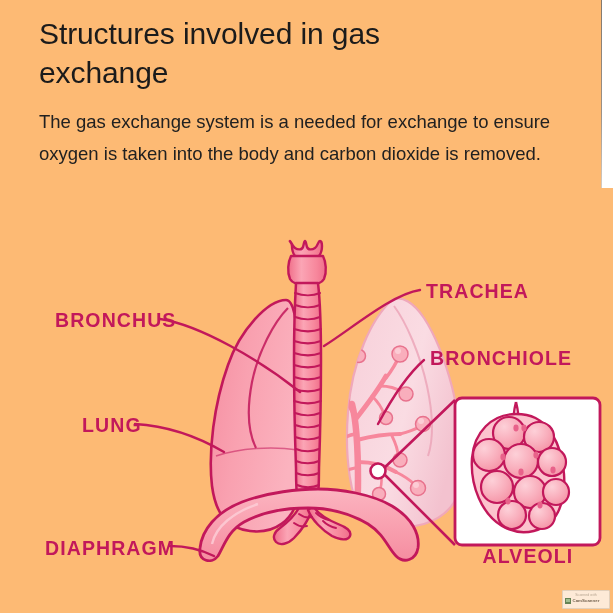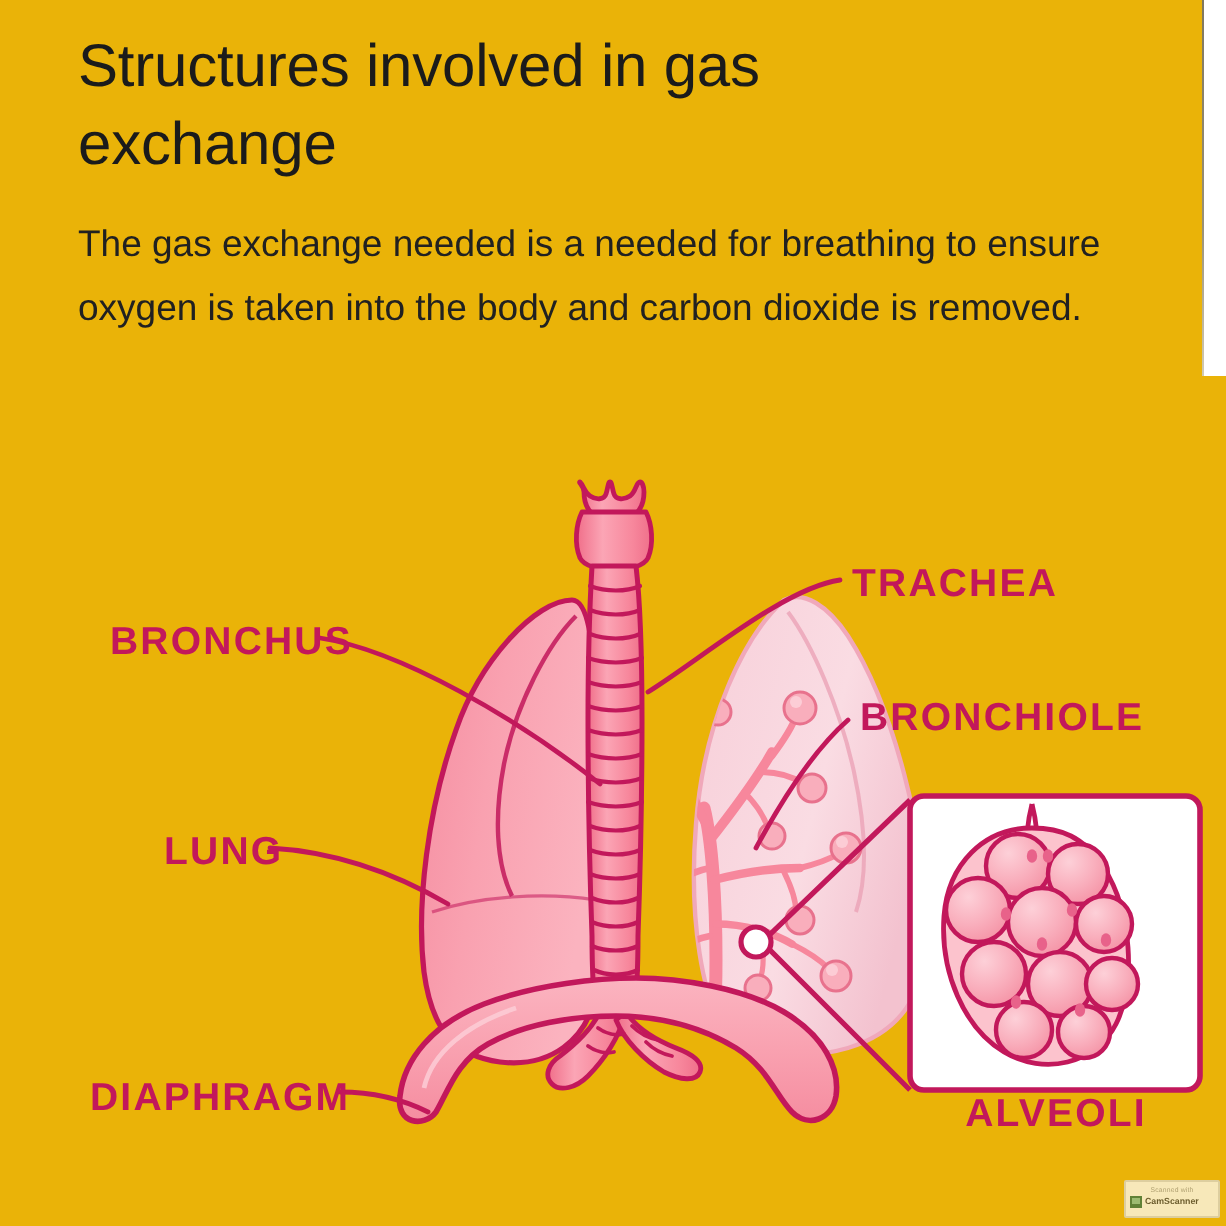--- a/index.html
+++ b/index.html
@@ -5,21 +5,21 @@
 <style>
   html, body {
     margin: 0;
     padding: 0;
     background: #ffffff;
   }
   #page {
     position: relative;
     width: 613px;
     height: 613px;
-    background: #eab308;
+    background: #fdba74;
     overflow: hidden;
     font-family: "Liberation Sans", sans-serif;
   }
 
   
   .scan-edge {
     position: absolute;
     top: 0;
     right: 11px;
     width: 1px;
@@ -127,21 +127,21 @@
 </head>
 <body>
 
 <div id="page">
 
   <div class="scan-edge"></div>
   <div class="scan-edge-2"></div>
 
   <div class="text-block">
     <h1 class="doc-title">Structures involved in gas exchange</h1>
-    <p class="doc-body">The gas exchange needed is a needed for breathing to ensure oxygen is taken into the body and carbon dioxide is removed.</p>
+    <p class="doc-body">The gas exchange system is a needed for exchange to ensure oxygen is taken into the body and carbon dioxide is removed.</p>
   </div>
 
   <div class="diagram-wrap">
   <svg width="613" height="370" viewBox="0 222 613 370" xmlns="http://www.w3.org/2000/svg">
 
     <defs>
       <linearGradient id="gLungSolid" x1="0" y1="0" x2="1" y2="0.4">
         <stop offset="0%" stop-color="#f58da0"></stop>
         <stop offset="45%" stop-color="#f9a1b0"></stop>
         <stop offset="100%" stop-color="#fbb3bf"></stop>

